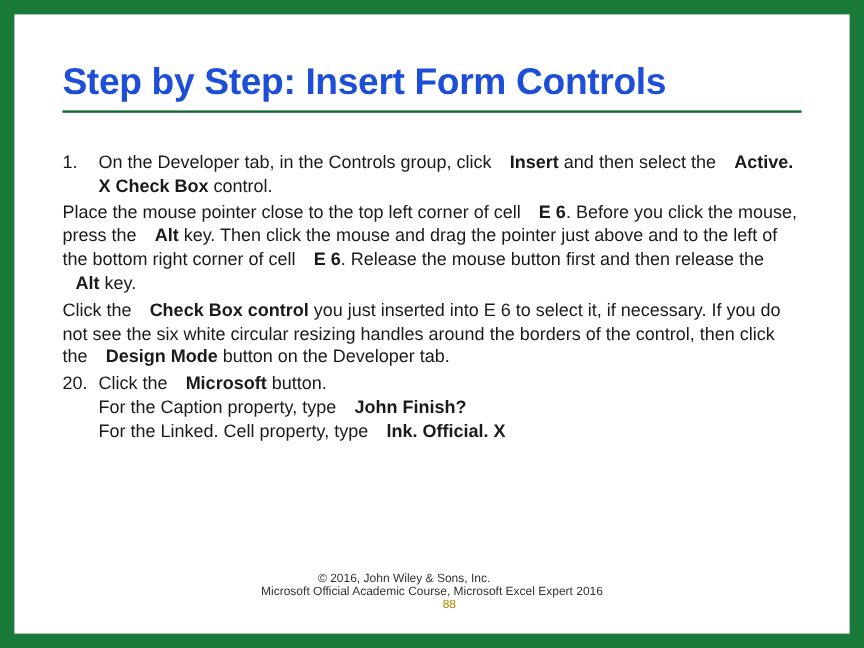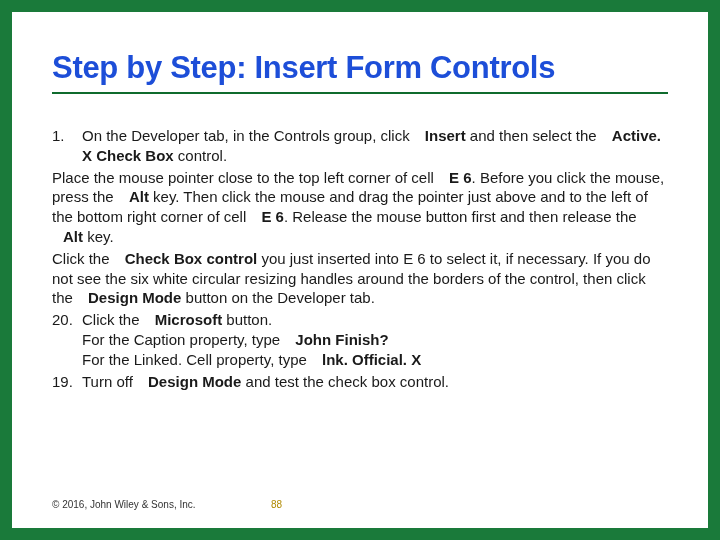--- a/index.html
+++ b/index.html
@@ -44,23 +44,25 @@
     width: 30px;
     flex-shrink: 0;
     text-align: left;
   }
   .body {
     flex: 1;
   }
   .body b { font-weight: 700; padding-left: 11px; }
   .footer {
     display: flex;
+    align-items: center;
     font-size: 10px;
     color: #333;
     padding-top: 10px;
+    flex-direction: column;
   }
   .footer-left { width: 190px; }
   .footer-center { flex: 1; }
   .footer-right { width: 40px; text-align: right; color: #b08a00; font-size: 10px; }
 </style>
 </head>
 <body>
 
 <div class="slide">
   <div class="title">Step by Step: Insert Form Controls</div>
@@ -73,23 +75,20 @@
     <div class="item">
       <div class="body">Place the mouse pointer close to the top left corner of cell <b>E 6</b>. Before you click the mouse, press the <b>Alt</b> key. Then click the mouse and drag the pointer just above and to the left of the bottom right corner of cell <b>E 6</b>. Release the mouse button first and then release the <b>Alt</b> key.</div>
     </div>
     <div class="item">
       <div class="body">Click the <b>Check Box control</b> you just inserted into E 6 to select it, if necessary. If you do not see the six white circular resizing handles around the borders of the control, then click the <b>Design Mode</b> button on the Developer tab.</div>
     </div>
     <div class="item">
       <div class="num">20.</div>
       <div class="body">Click the <b>Microsoft</b> button.<br>For the Caption property, type <b>John Finish?</b><br>For the Linked. Cell property, type <b>lnk. Official. X</b></div>
     </div>
-    <div class="item">
-      <div class="num">19.</div>
-      <div class="body">Turn off <b>Design Mode</b> and test the check box control.</div>
-    </div>
   </div>
 
   <div class="footer">
     <div class="footer-left">© 2016, John Wiley &amp; Sons, Inc.</div>
+    <div class="footer-center">Microsoft Official Academic Course, Microsoft Excel Expert 2016</div>
     <div class="footer-right">88</div>
   </div>
 </div>
 
 </body></html>

